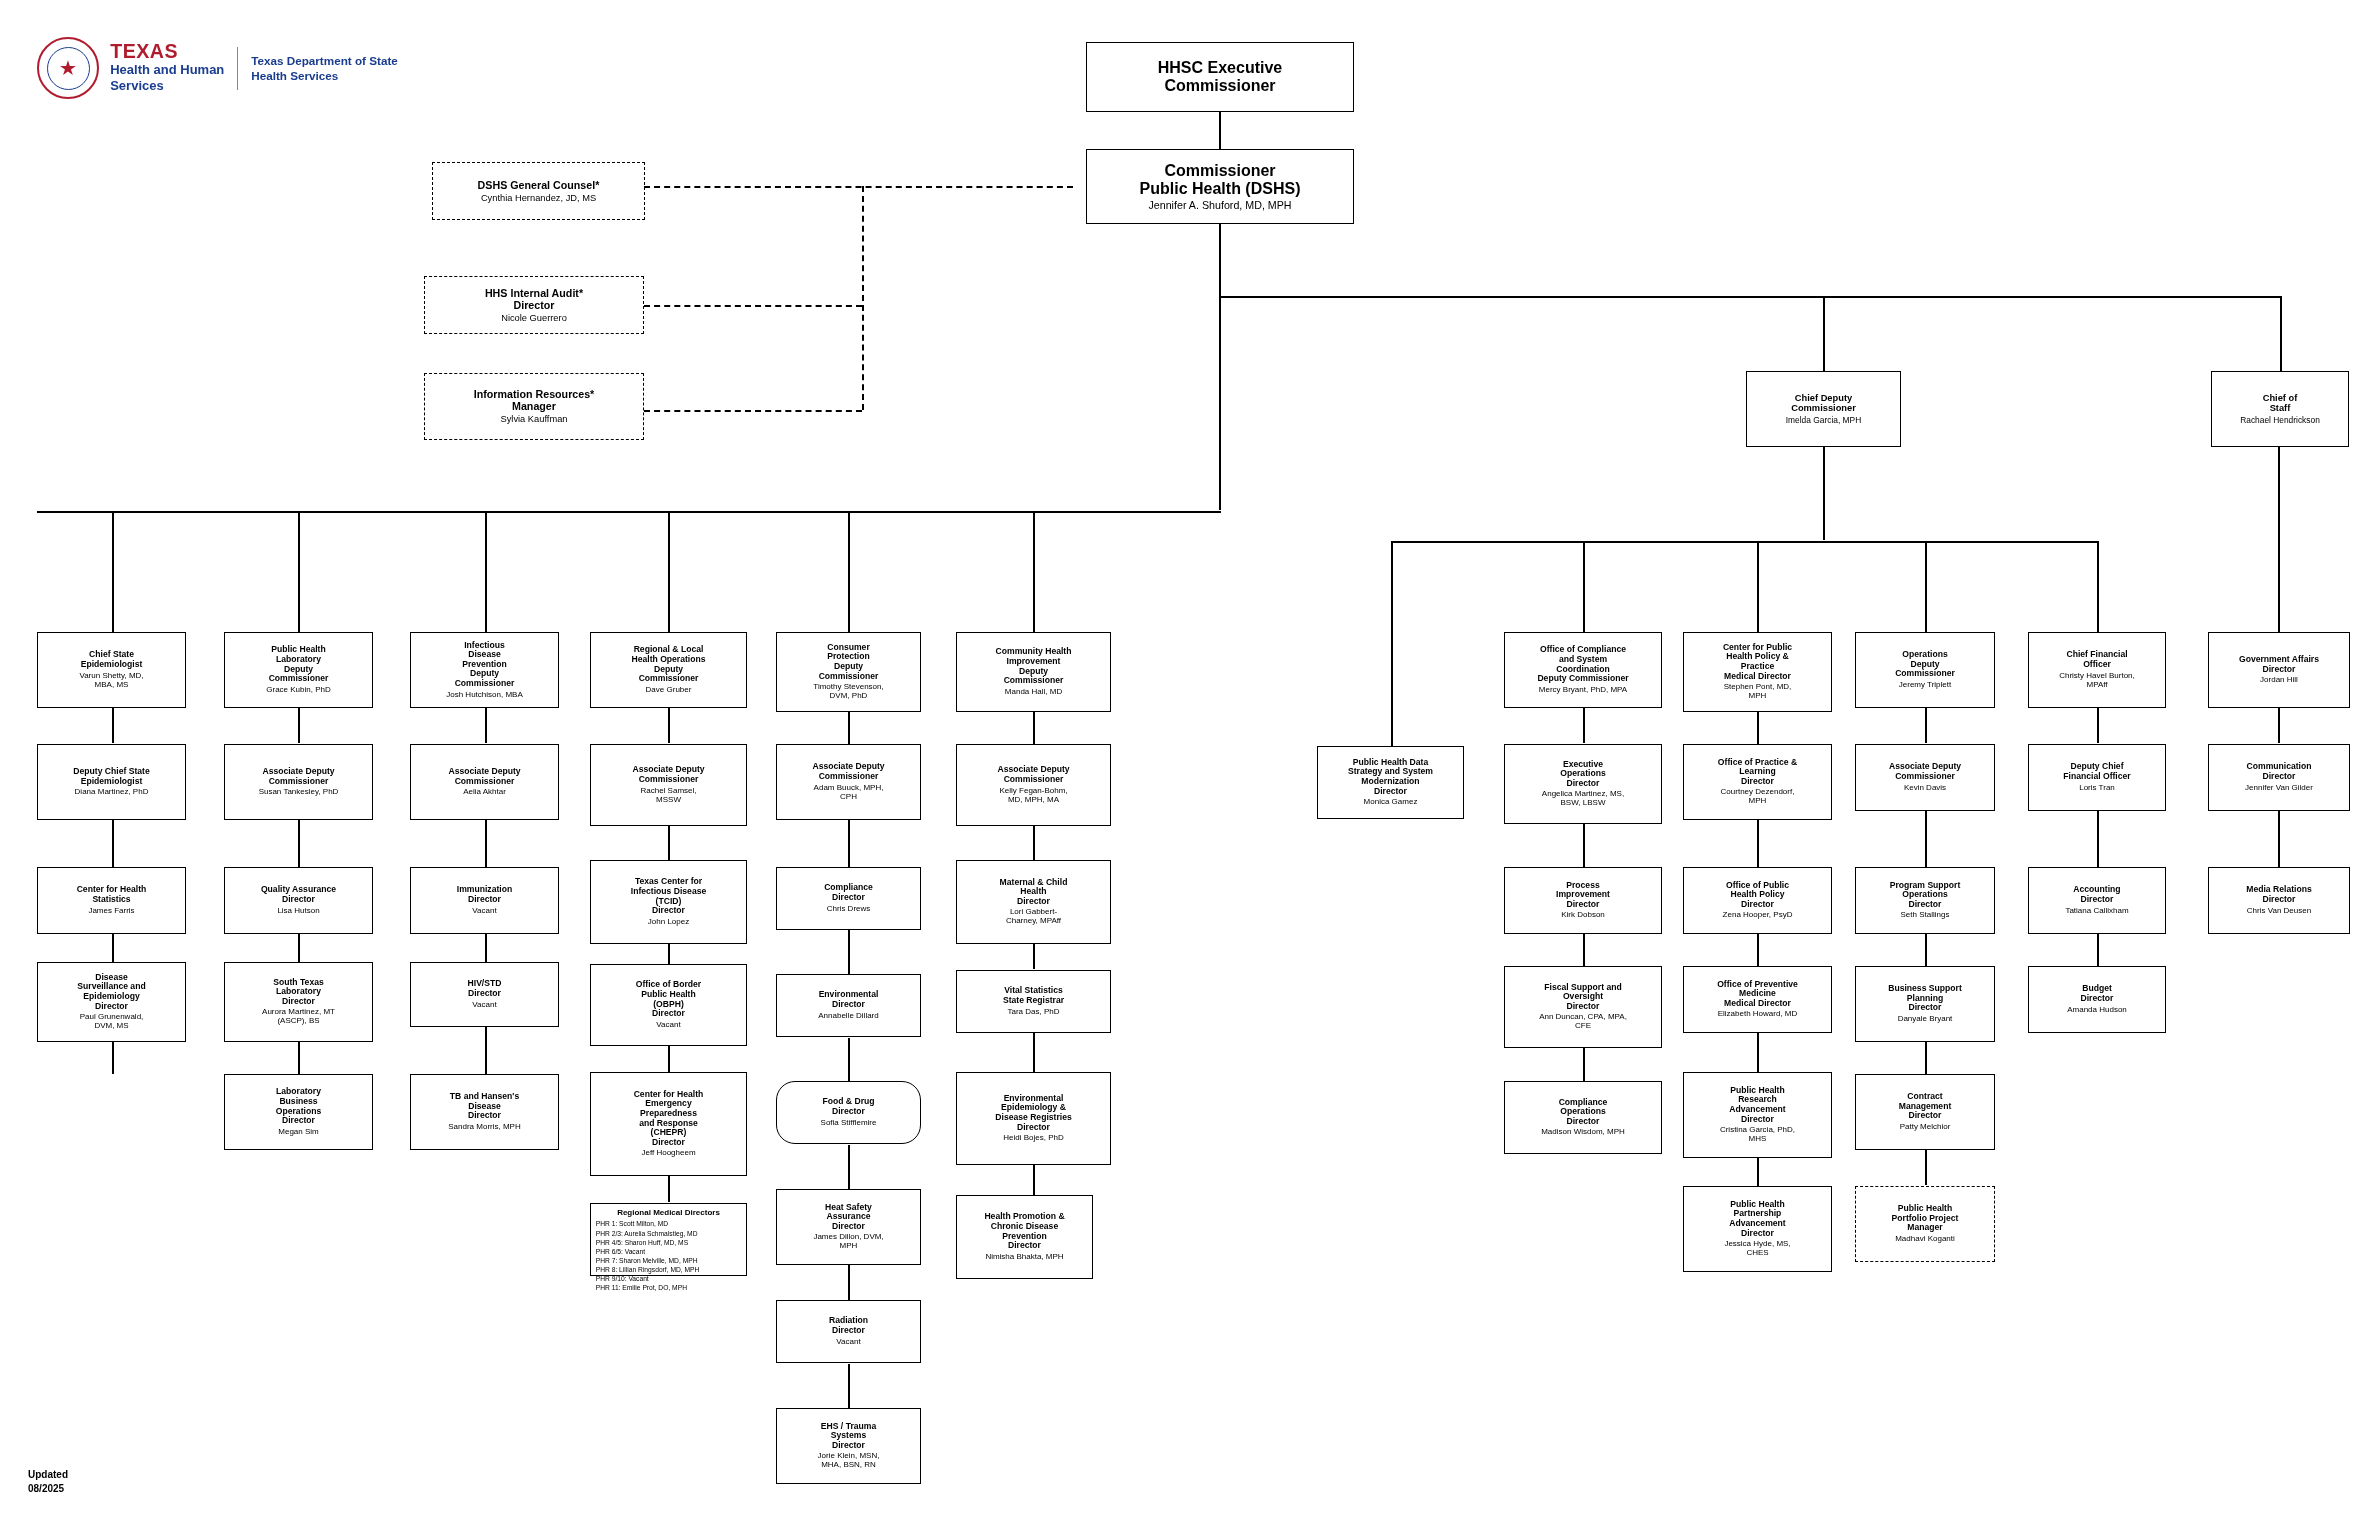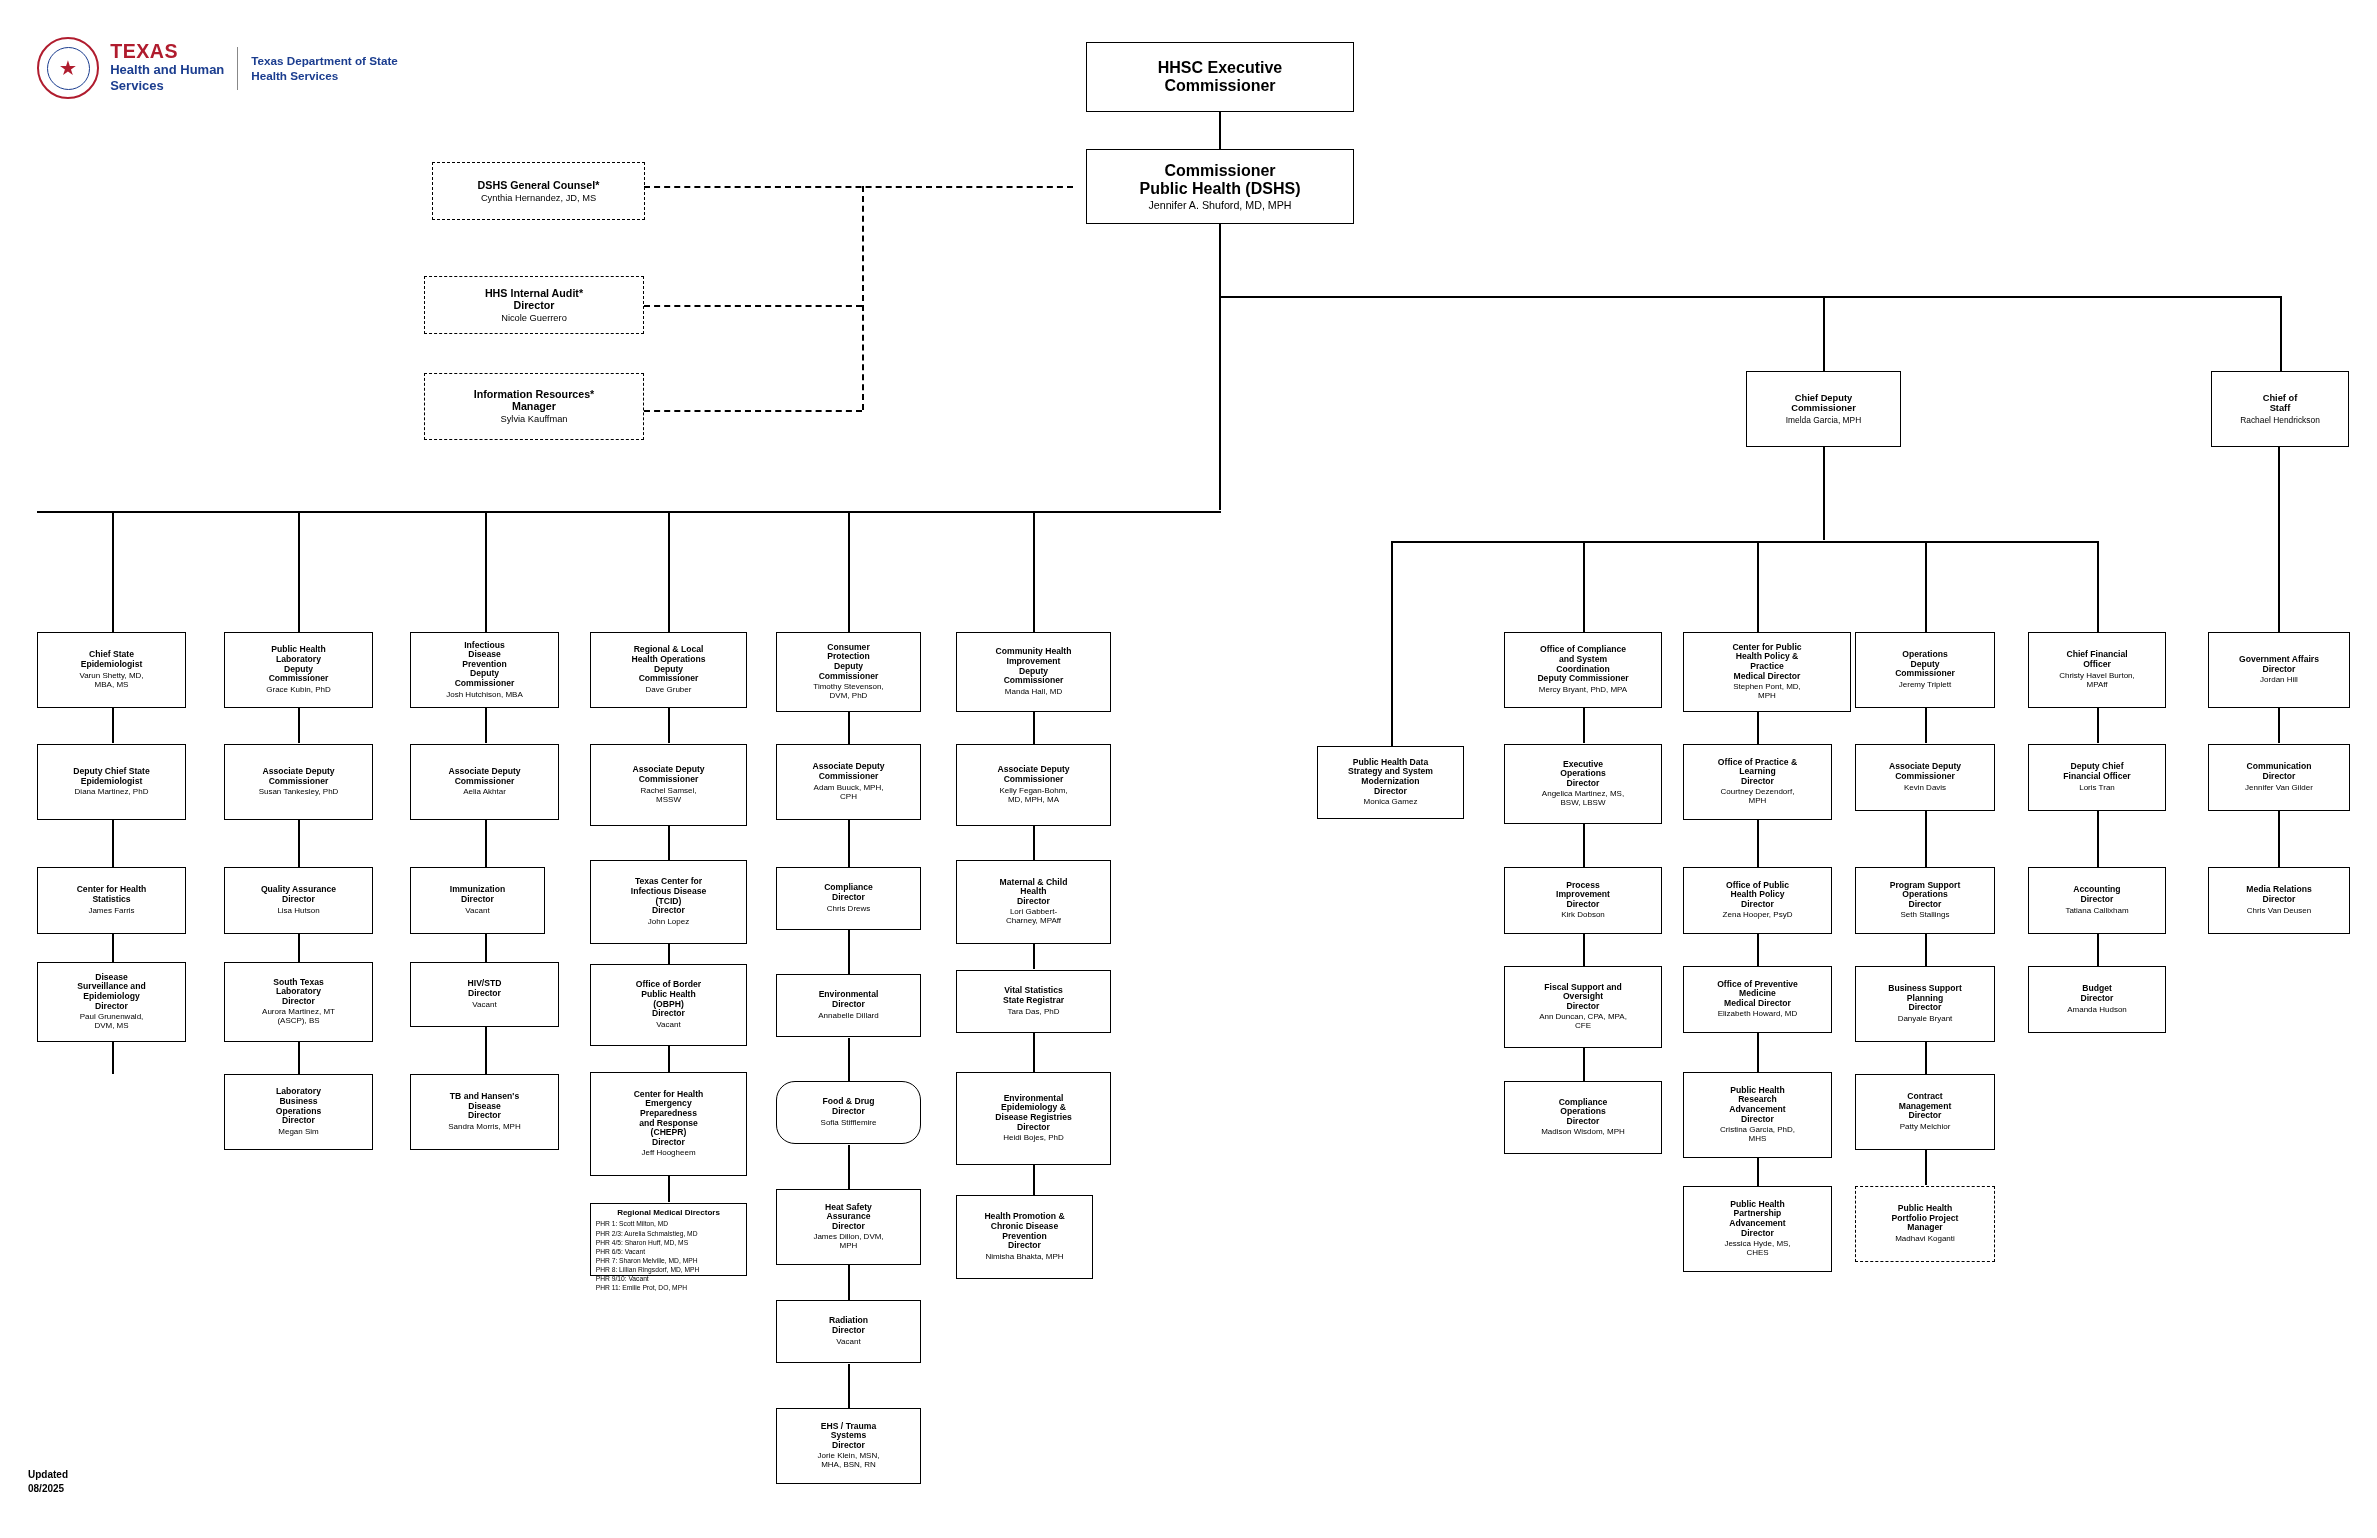--- a/index.html
+++ b/index.html
@@ -164,21 +164,21 @@
       <div class="n">Megan Sim</div>
     </div>
     <div class="box fs-xs" style="left: 410px; top: 632px; width: 149px; height: 76px;">
       <div class="t">Infectious<br>Disease<br>Prevention<br>Deputy<br>Commissioner</div>
       <div class="n">Josh Hutchison, MBA</div>
     </div>
     <div class="box fs-xs" style="left: 410px; top: 744px; width: 149px; height: 76px;">
       <div class="t">Associate Deputy<br>Commissioner</div>
       <div class="n">Aelia Akhtar</div>
     </div>
-    <div class="box fs-xs" style="left: 410px; top: 867px; width: 135px; height: 67px;">
+    <div class="box fs-xs" style="left: 410px; top: 867px; width: 149px; height: 67px;">
       <div class="t">Immunization<br>Director</div>
       <div class="n">Vacant</div>
     </div>
     <div class="box fs-xs" style="left: 410px; top: 962px; width: 149px; height: 65px;">
       <div class="t">HIV/STD<br>Director</div>
       <div class="n">Vacant</div>
     </div>
     <div class="box fs-xs" style="left: 410px; top: 1074px; width: 149px; height: 76px;">
       <div class="t">TB and Hansen's<br>Disease<br>Director</div>
       <div class="n">Sandra Morris, MPH</div>
@@ -287,21 +287,21 @@
       <div class="n">Kirk Dobson</div>
     </div>
     <div class="box fs-xs" style="left: 1504px; top: 966px; width: 158px; height: 82px;">
       <div class="t">Fiscal Support and<br>Oversight<br>Director</div>
       <div class="n">Ann Duncan, CPA, MPA,<br>CFE</div>
     </div>
     <div class="box fs-xs" style="left: 1504px; top: 1081px; width: 158px; height: 73px;">
       <div class="t">Compliance<br>Operations<br>Director</div>
       <div class="n">Madison Wisdom, MPH</div>
     </div>
-    <div class="box fs-xs" style="left: 1683px; top: 632px; width: 168px; height: 80px;">
+    <div class="box fs-xs" style="left: 1683px; top: 632px; width: 149px; height: 80px;">
       <div class="t">Center for Public<br>Health Policy &amp;<br>Practice<br>Medical Director</div>
       <div class="n">Stephen Pont, MD,<br>MPH</div>
     </div>
     <div class="box fs-xs" style="left: 1683px; top: 744px; width: 149px; height: 76px;">
       <div class="t">Office of Practice &amp;<br>Learning<br>Director</div>
       <div class="n">Courtney Dezendorf,<br>MPH</div>
     </div>
     <div class="box fs-xs" style="left: 1683px; top: 867px; width: 149px; height: 67px;">
       <div class="t">Office of Public<br>Health Policy<br>Director</div>
       <div class="n">Zena Hooper, PsyD</div>

